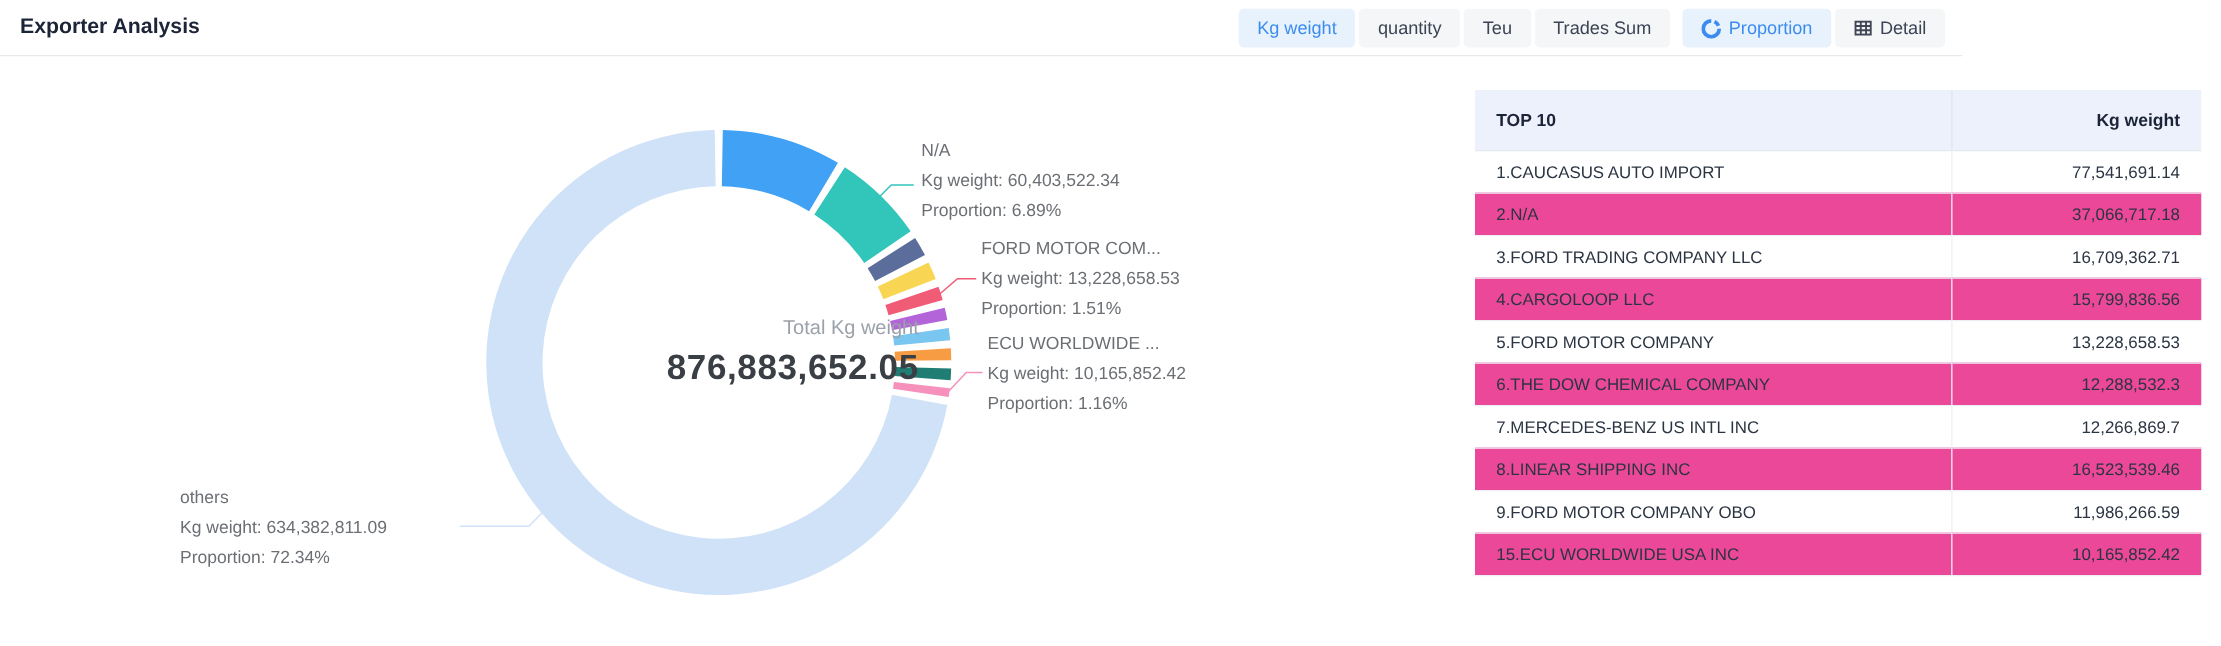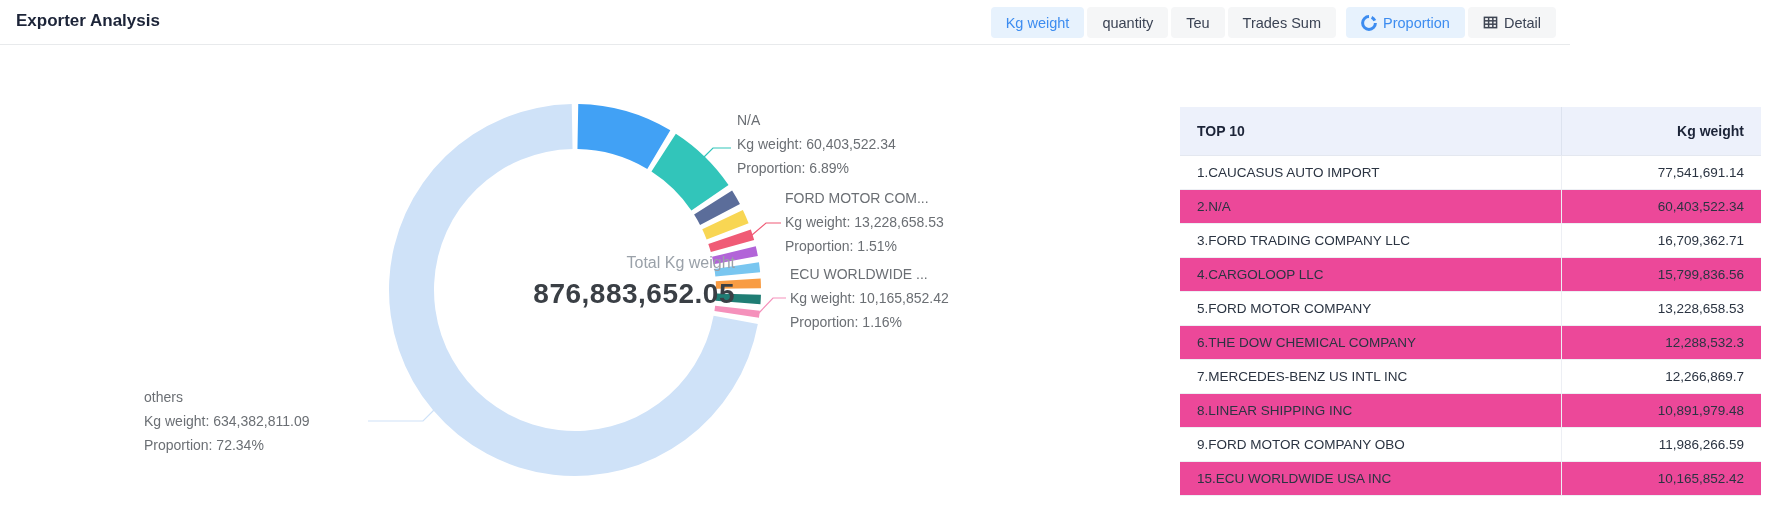--- a/index.html
+++ b/index.html
@@ -28,21 +28,21 @@
 
   .callout { position:absolute; font-size:14px; color:#6b6f74; }
   .callout div { line-height:24px; white-space:nowrap; }
   .co0 { left:737px; top:61px; }
   .co1 { left:785px; top:139px; }
   .co2 { left:790px; top:215px; }
   .co3 { left:144px; top:338px; }
 
   
   .top10 { position:absolute; left:1180px; top:72px; width:581px; border-collapse:collapse;
-           font-size:13.5px; color:#2b3442;margin-top:35px; }
+           font-size:13.5px; color:#2b3442; }
   .top10 th { background:#edf1fb; height:48px; font-size:14px; font-weight:700; color:#1c2438;
               border-bottom:1px solid #e4e8f0; }
   .top10 th.c1 { text-align:left; padding-left:17px; width:381px; }
   .top10 th.c2 { text-align:right; padding-right:17px; border-left:1px solid #dde3ef; }
   .top10 td { height:34px; border-bottom:1px solid #edeff4; }
   .top10 td.c1 { text-align:left; padding-left:17px; }
   .top10 td.c2 { text-align:right; padding-right:17px; border-left:1px solid #edeff4; }
   .top10 tr.even td { background:#ec4899; }
 </style>
 </head>
@@ -146,21 +146,21 @@
       <th class="c2">Kg weight</th>
     </tr>
   </thead>
   <tbody id="top10-body">
       <tr class="odd">
         <td class="c1">1.CAUCASUS AUTO IMPORT</td>
         <td class="c2">77,541,691.14</td>
       </tr>
       <tr class="even">
         <td class="c1">2.N/A</td>
-        <td class="c2">60,403,522.34</td>
+        <td class="c2">37,066,717.18</td>
       </tr>
       <tr class="odd">
         <td class="c1">3.FORD TRADING COMPANY LLC</td>
         <td class="c2">16,709,362.71</td>
       </tr>
       <tr class="even">
         <td class="c1">4.CARGOLOOP LLC</td>
         <td class="c2">15,799,836.56</td>
       </tr>
       <tr class="odd">
@@ -170,21 +170,21 @@
       <tr class="even">
         <td class="c1">6.THE DOW CHEMICAL COMPANY</td>
         <td class="c2">12,288,532.3</td>
       </tr>
       <tr class="odd">
         <td class="c1">7.MERCEDES-BENZ US INTL INC</td>
         <td class="c2">12,266,869.7</td>
       </tr>
       <tr class="even">
         <td class="c1">8.LINEAR SHIPPING INC</td>
-        <td class="c2">10,891,979.48</td>
+        <td class="c2">16,523,539.46</td>
       </tr>
       <tr class="odd">
         <td class="c1">9.FORD MOTOR COMPANY OBO</td>
         <td class="c2">11,986,266.59</td>
       </tr>
       <tr class="even">
         <td class="c1">15.ECU WORLDWIDE USA INC</td>
         <td class="c2">10,165,852.42</td>
       </tr>
     </tbody>

